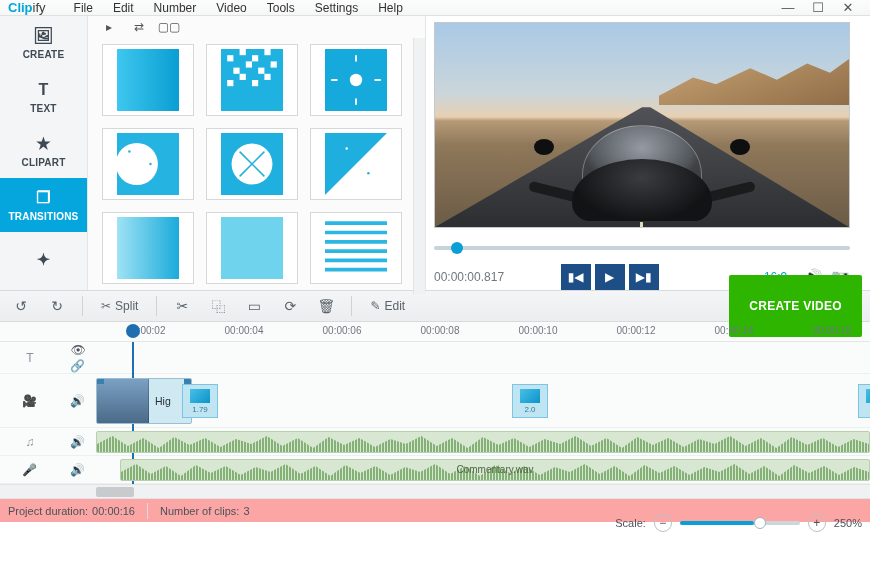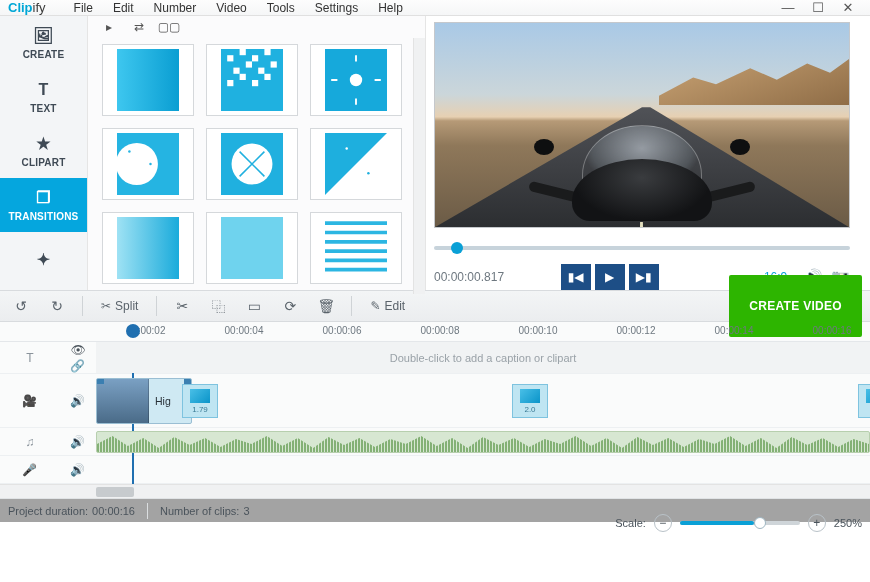--- a/index.html
+++ b/index.html
@@ -88,21 +88,21 @@
   .audio-row { height:28px; }
   .aud { position:absolute; top:3px; height:22px; background:#d7e7d2; border:1px solid #b7cfae; border-radius:2px; overflow:hidden; }
   .wave { position:absolute; inset:0; background:repeating-linear-gradient(90deg,#6fa35e 0 2px,transparent 2px 3px); opacity:.8; clip-path:polygon(0 60%,2% 20%,4% 70%,6% 30%,8% 80%,10% 25%,12% 65%,14% 30%,16% 75%,18% 35%,20% 60%,22% 20%,24% 70%,26% 30%,28% 80%,30% 25%,32% 65%,34% 30%,36% 75%,38% 35%,40% 60%,42% 20%,44% 70%,46% 30%,48% 80%,50% 25%,52% 65%,54% 30%,56% 75%,58% 35%,60% 60%,62% 20%,64% 70%,66% 30%,68% 80%,70% 25%,72% 65%,74% 30%,76% 75%,78% 35%,80% 60%,82% 20%,84% 70%,86% 30%,88% 80%,90% 25%,92% 65%,94% 30%,96% 75%,98% 35%,100% 60%,100% 100%,0 100%); }
   .aud .albl { position:absolute; left:50%; top:4px; transform:translateX(-50%); font-size:10px; color:#516647; }
   .scroll-x { height:14px; background:#f0f1f2; border-top:1px solid #e3e3e3; position:relative; }
   .scroll-x .thumb-h { position:absolute; left:96px; top:2px; height:10px; width:38px; background:#c7cbce; border-radius:2px; }
 
   .playhead { position:absolute; top:0; bottom:0; width:2px; background:#1f6fb0; left:132px; }
   .playhead::before { content:""; position:absolute; top:-18px; left:-6px; width:14px; height:14px; background:#1f6fb0; border-radius:50%; }
 
-  .status { height:24px; border-top:1px solid #e0e3e5; display:flex; align-items:center; padding:0 8px; font-size:11px; color:#4a535b; gap:4px; background:#a3a3a3; }
+  .status { height:24px; border-top:1px solid #e0e3e5; display:flex; align-items:center; padding:0 8px; font-size:11px; color:#4a535b; gap:4px; background:#fca5a5; }
   .status .sep { width:1px; height:16px; background:#dbdee0; margin:0 8px; }
   .status .right { margin-left:auto; display:flex; align-items:center; gap:8px;margin-top:24px; }
   .zoom-track { width:120px; height:4px; background:#cfd5d9; position:relative; border-radius:2px; }
   .zoom-track .fill { position:absolute; left:0; top:0; bottom:0; width:62%; background:#0aa0d6; border-radius:2px; }
   .zoom-track .knb { position:absolute; left:62%; top:-4px; width:12px; height:12px; background:#fff; border:1px solid #9fb6c2; border-radius:50%; }
   .zbtn { width:18px; height:18px; border:1px solid #b9c2c8; border-radius:50%; display:flex; align-items:center; justify-content:center; color:#4a535b; font-size:12px; }
 </style>
 </head>
 <body>
 
@@ -301,23 +301,20 @@
   </div>
   <div class="tracks">
     <div class="playhead"></div>
 
     <div class="row caption-row">
       <div class="rhdr">T</div>
       <div class="rctl">
         <span>👁</span>
         <span>🔗</span>
       </div>
-      <div class="lane-area">
-          <span>Double-click to add a caption or clipart</span>
-        </div>
     </div>
 
     <div class="row video-row">
       <div class="rhdr">🎥</div>
       <div class="rctl">
           <span>🔊</span>
         </div>
       <div class="lane-area vlane">
         <div class="clip" style="left:0;width:96px">
             <div class="hndl l"></div>
@@ -349,20 +346,26 @@
         <div class="aud" style="left:0;right:0">
             <div class="wave"></div>
           </div>
       </div>
     </div>
     <div class="row audio-row">
       <div class="rhdr">🎤</div>
       <div class="rctl">
           <span>🔊</span>
         </div>
+      <div class="lane-area">
+        <div class="aud" style="left:24px;right:0">
+            <div class="wave"></div>
+            <span class="albl">Commentary.wav</span>
+          </div>
+      </div>
     </div>
     <div class="scroll-x">
         <div class="thumb-h"></div>
       </div>
   </div>
 </div>
 
 <div class="status">
   <span>Project duration:</span>
   <span>00:00:16</span>

